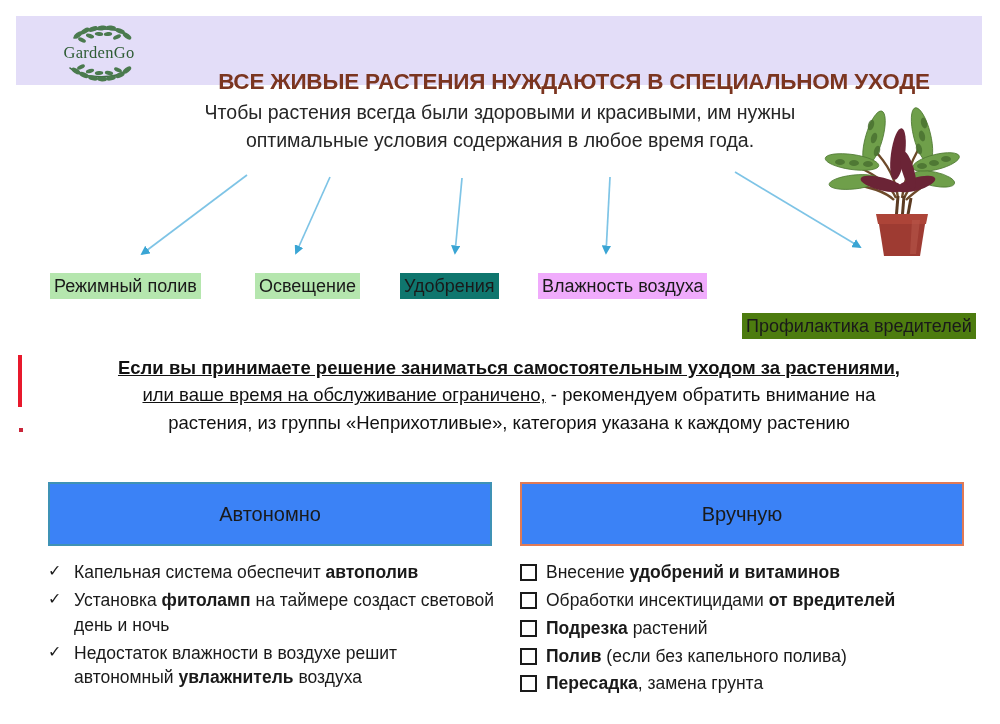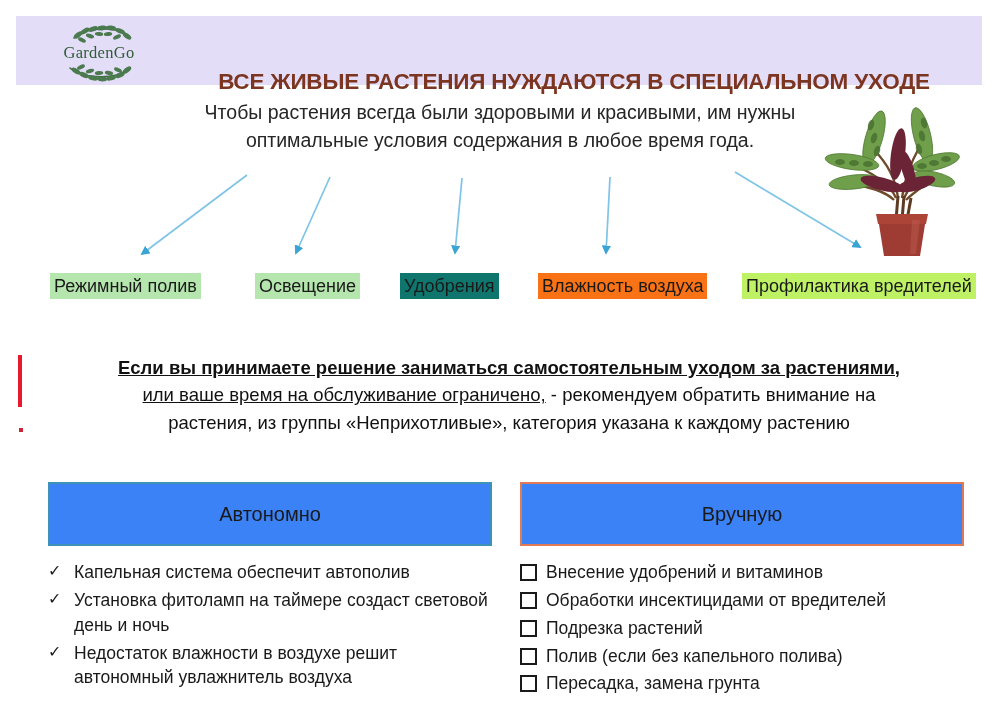--- a/index.html
+++ b/index.html
@@ -118,21 +118,21 @@
     flex:0 0 auto;width:26px;text-align:left;
     font-size:17px;line-height:1.42;color:#1a1a1a;
   }
   .mark-check{font-size:16px;}
   .mark-box{
     position:relative;top:4px;
     display:inline-block;width:13px;height:13px;
     border:2.2px solid #1a1a1a;margin-right:13px;
   }
   .li-text{flex:1 1 auto;}
-  .li-text b{font-weight:normal;margin-top:27px;}
+  .li-text b{font-weight:bold;margin-top:27px;}
 </style>
 </head>
 <body>
 
 <div class="page">
 
   <div class="header-bar" style="background: rgb(227, 221, 248);">
 
     <div class="logo">
       <svg width="118" height="62" viewBox="0 0 118 62">
@@ -242,22 +242,22 @@
         <line x1="610" y1="27" x2="606" y2="103"></line>
         <line x1="735" y1="22" x2="860" y2="97"></line>
       </g>
     </svg>
   </div>
 
   <div class="labels-row">
     <div class="glabel" style="left: 34px; background: rgb(181, 230, 174);">Режимный полив</div>
     <div class="glabel" style="left: 239px; background: rgb(181, 230, 174);">Освещение</div>
     <div class="glabel" style="left: 384px; background: #0f766e;">Удобрения</div>
-    <div class="glabel" style="left: 522px; background: #f97316;">Влажность воздуха</div>
-    <div class="glabel" style="left: 726px; background: #bef264;">Профилактика вредителей</div>
+    <div class="glabel" style="left: 522px; background: #f0abfc;">Влажность воздуха</div>
+    <div class="glabel" style="left: 726px; background: #4d7c0f; margin-top: 40px;">Профилактика вредителей</div>
   </div>
 
   <div class="redbar" style="background: rgb(232, 25, 44);"></div>
   <div class="reddot"></div>
 
   <div class="hl-block">
     <span class="hl-line1">Если вы принимаете решение заниматься самостоятельным уходом за растениями,</span>
     <span class="hl-line2"><b>или ваше время на обслуживание ограничено,</b><span> - рекомендуем обратить внимание на</span></span>
     <span class="hl-line3">растения, из группы «Неприхотливые»,  категория указана к каждому растению</span>
   </div>

